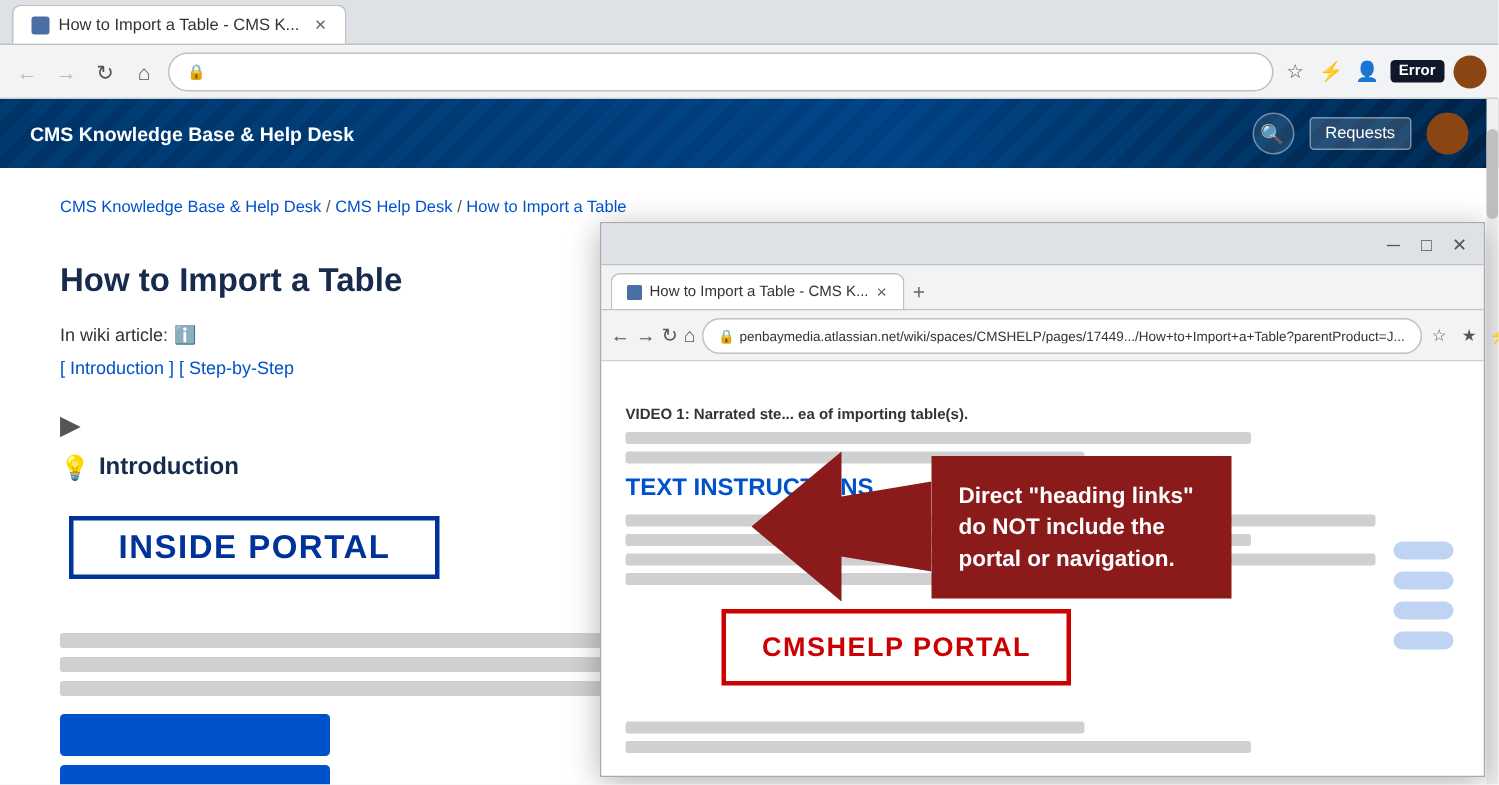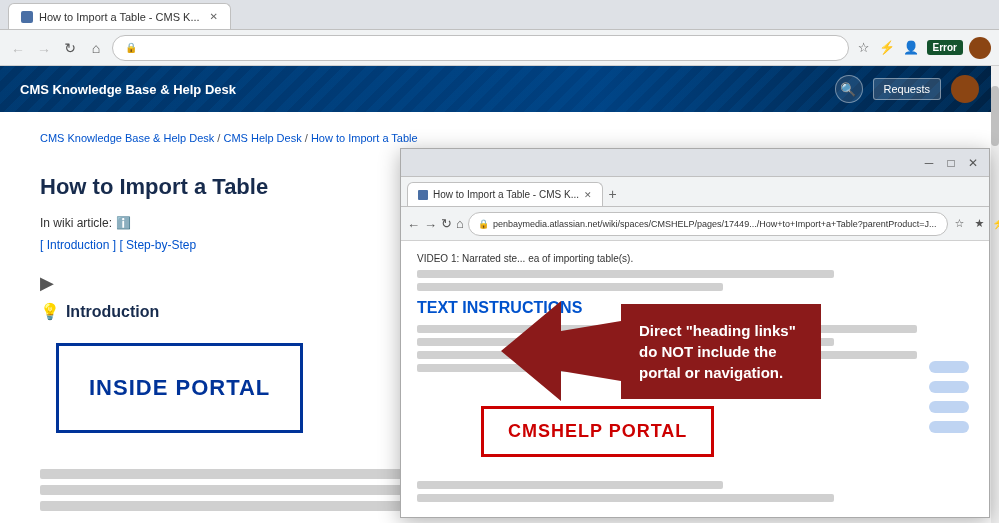--- a/index.html
+++ b/index.html
@@ -90,21 +90,21 @@
     .toolbar-icons {
       display: flex; gap: 6px; align-items: center;
     }
     .toolbar-icon {
       width: 18px; height: 18px;
       color: #555;
       font-size: 13px;
       display: flex; align-items: center; justify-content: center;
     }
     .error-badge {
-      background: #14532d;
+      background: #0f172a;
       color: #fff;
       font-size: 10px;
       padding: 2px 6px;
       border-radius: 3px;
       font-weight: bold;
     }
     .avatar-circle {
       width: 22px; height: 22px;
       border-radius: 50%;
       background: #8b4513;
@@ -221,23 +221,23 @@
       color: #172b4d;
       margin-bottom: 12px;
       display: flex;
       align-items: center;
       gap: 6px;
     }
 
     
     .inside-portal-box {
       border: 3px solid #003399;
-      padding: 29px 30px;
+      padding: 5px 30px;
       display: inline-block;
-      margin: 10px 0 20px 16px;
+      margin: 10px 0 20px 6px;
     }
     .inside-portal-label {
       font-size: 22px;
       font-weight: bold;
       color: #003399;
       letter-spacing: 1px;
     }
 
     
     .blur-row {
@@ -385,23 +385,24 @@
     .inner-content {
       flex: 1;
       background: #fff;
       overflow: hidden;
       position: relative;
       padding: 12px 16px;
     }
 
     .video-label {
       font-size: 10px;
-      font-weight: normal;
+      font-weight: bold;
       color: #333;
       margin-bottom: 6px;
+      margin-top: 18px;
     }
     .text-instructions-label {
       font-size: 16px;
       font-weight: bold;
       color: #0052cc;
       margin-bottom: 8px;
     }
 
     .inner-blur-row {
       height: 8px;

